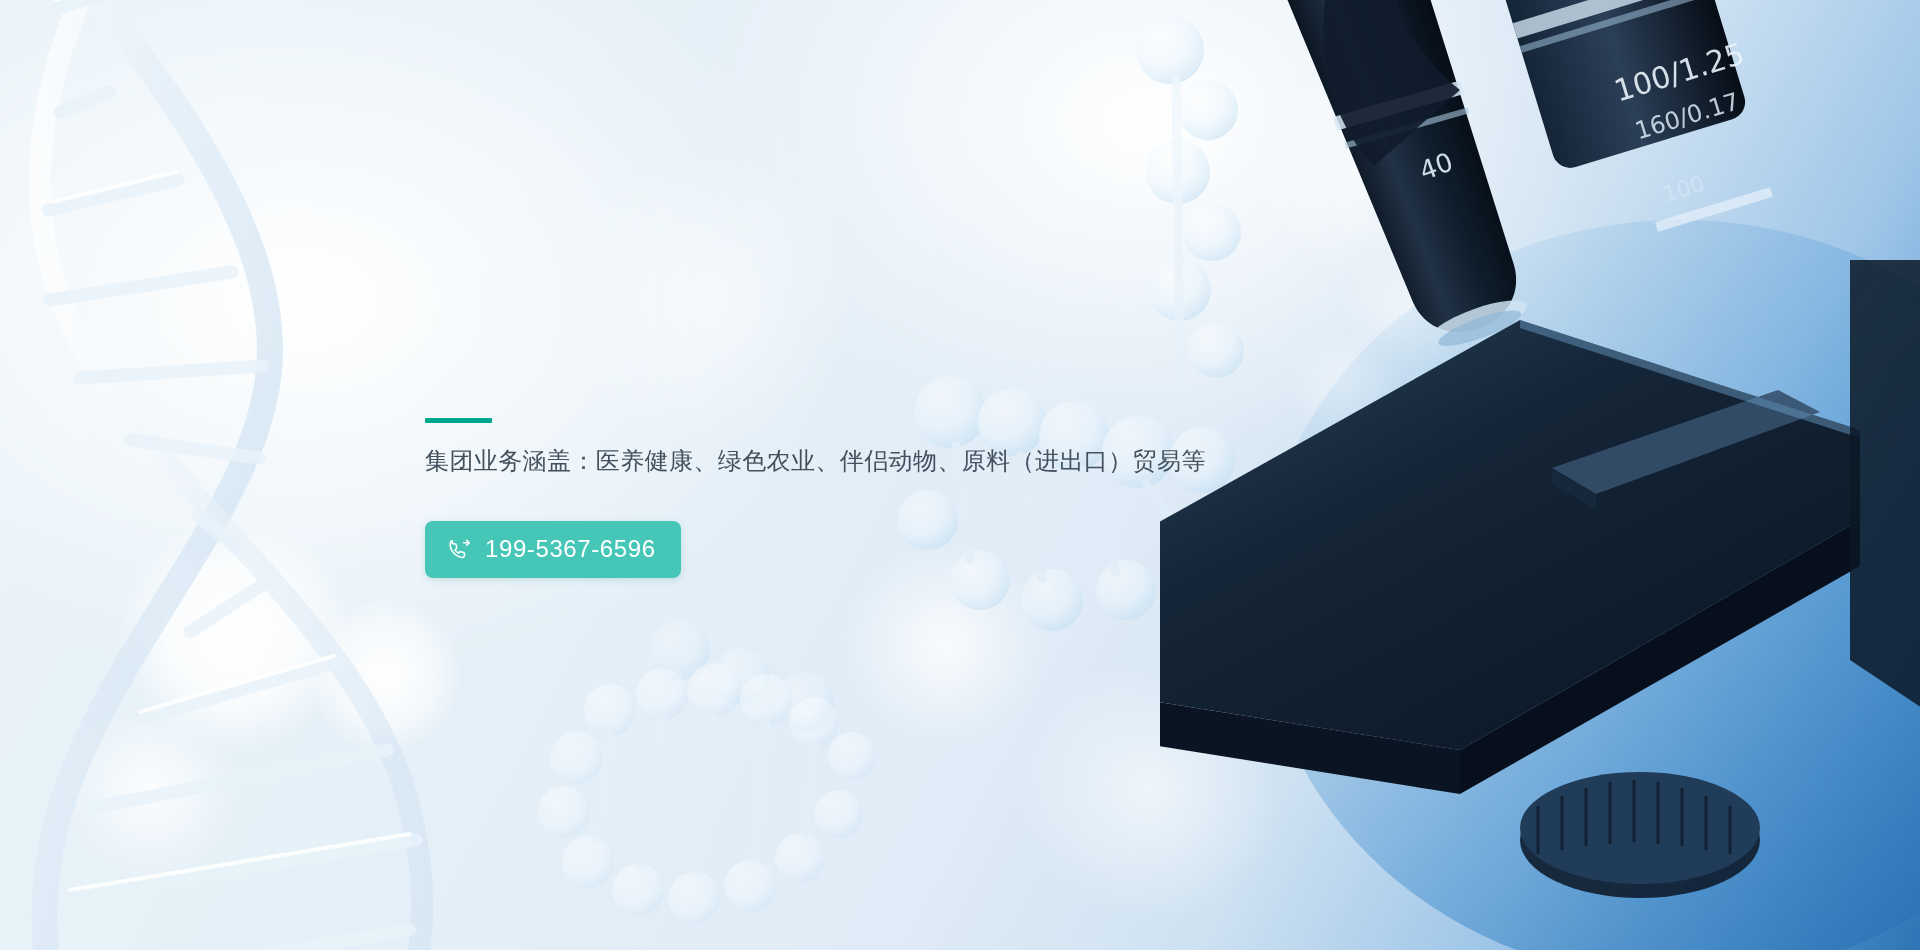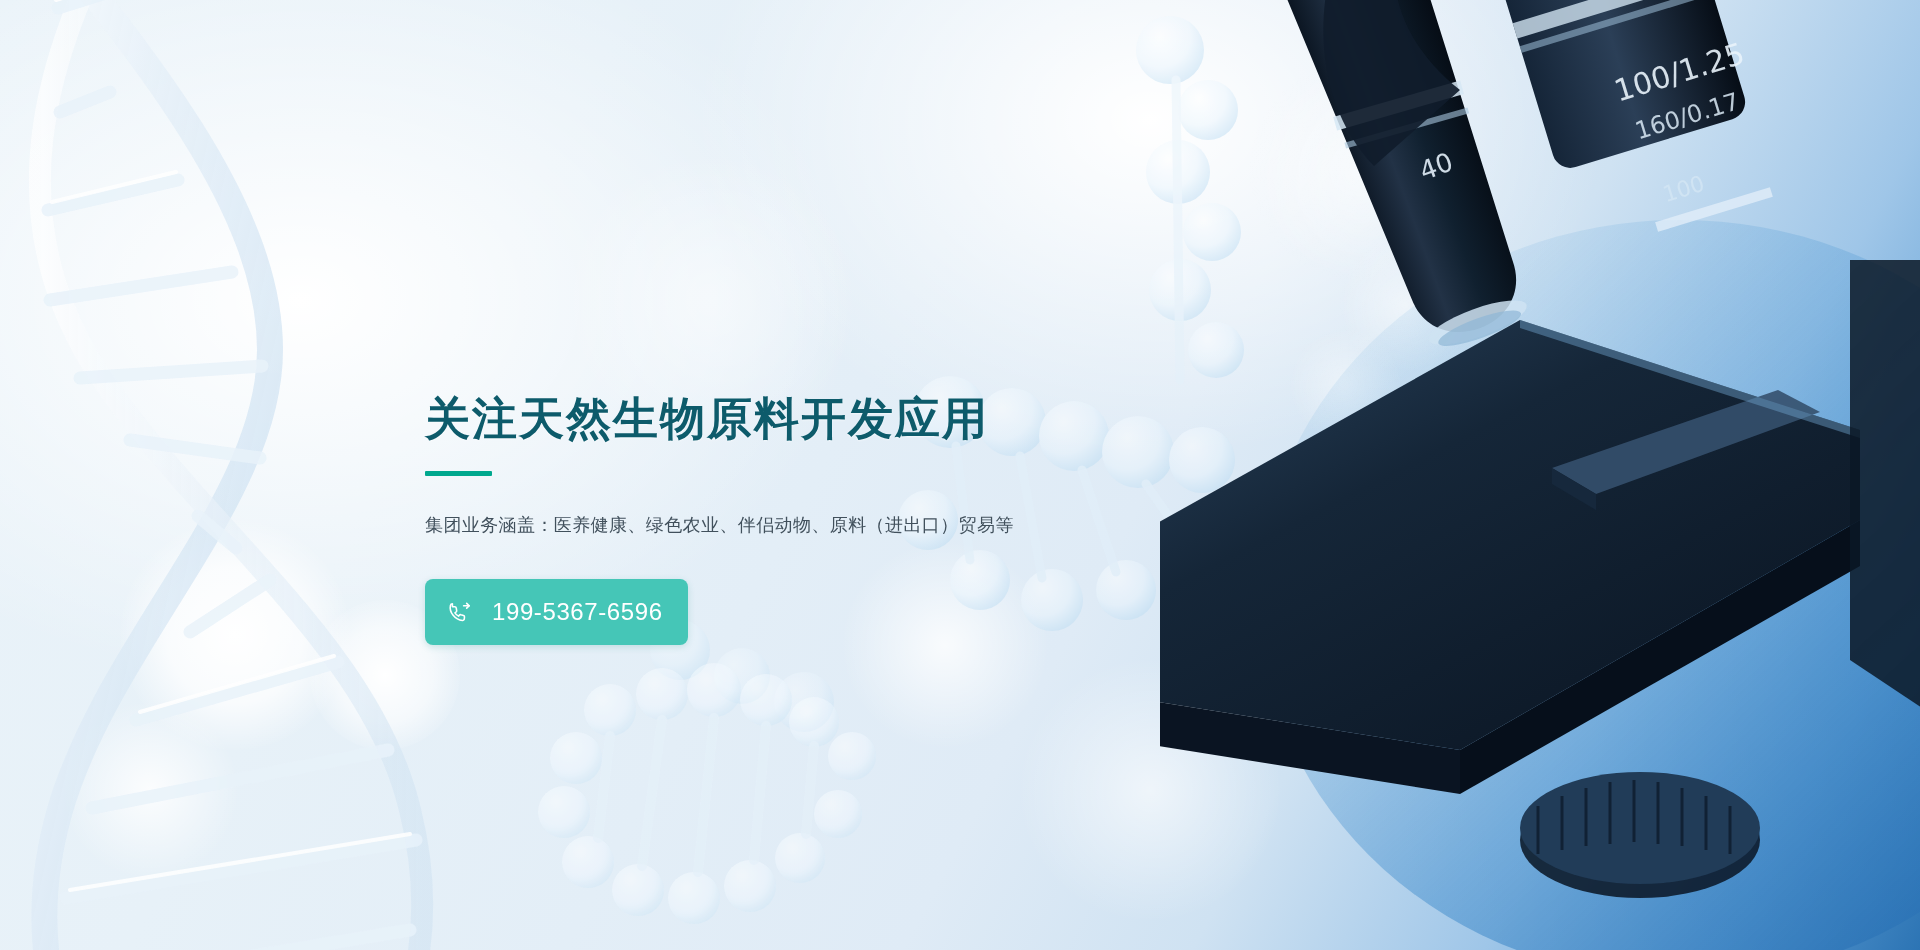--- a/index.html
+++ b/index.html
@@ -81,35 +81,35 @@
     white-space:nowrap;
     text-shadow:0 1px 2px rgba(255,255,255,.55);
   }
   .rule{
     margin-top:26px;
     width:67px; height:5px;
     background:#00a88e;
     border-radius:1px;
   }
   .desc{
-    margin-top:31px;
-    font-size:18px;
+    margin-top:13px;
+    font-size:24px;
     line-height:2.07;
     color:#41505c;
     letter-spacing:.4px;
     white-space:nowrap;
   }
   .desc p{ margin:0; }
 
   .phone-btn{
     margin-top:35px;
     display:inline-flex;
     align-items:center;
-    gap:20px;
-    height:66px;
+    gap:13px;
+    height:57px;
     padding:0 25px 0 22px;
     background:#45c6b7;
     border:none;
     border-radius:8px;
     cursor:pointer;
     box-shadow:0 2px 7px rgba(40,150,140,.20);
   }
   .phone-btn .ico{ display:flex; align-items:center; width:25px; height:25px; }
   .phone-btn .ico svg{ width:25px; height:25px; display:block; }
   .phone-btn .num{
@@ -333,21 +333,20 @@
           <line x1="570" y1="846" x2="570" y2="894"></line>
         </g>
       </g>
 
       <path d="M690,300 L780,300 L780,760 L690,700 Z" fill="#0b1726" opacity=".85"></path>
     </svg>
   </div>
 
   <div class="content">
 
-    <h1 class="headline">关注天然生物原料开发应用</h1>
 
     <div class="rule"></div>
 
     <div class="desc">
       <p>集团业务涵盖：医养健康、绿色农业、伴侣动物、原料（进出口）贸易等</p>
     </div>
 
     <button class="phone-btn">
       <span class="ico">
         <svg viewBox="0 0 24 24" fill="none" xmlns="http://www.w3.org/2000/svg">

